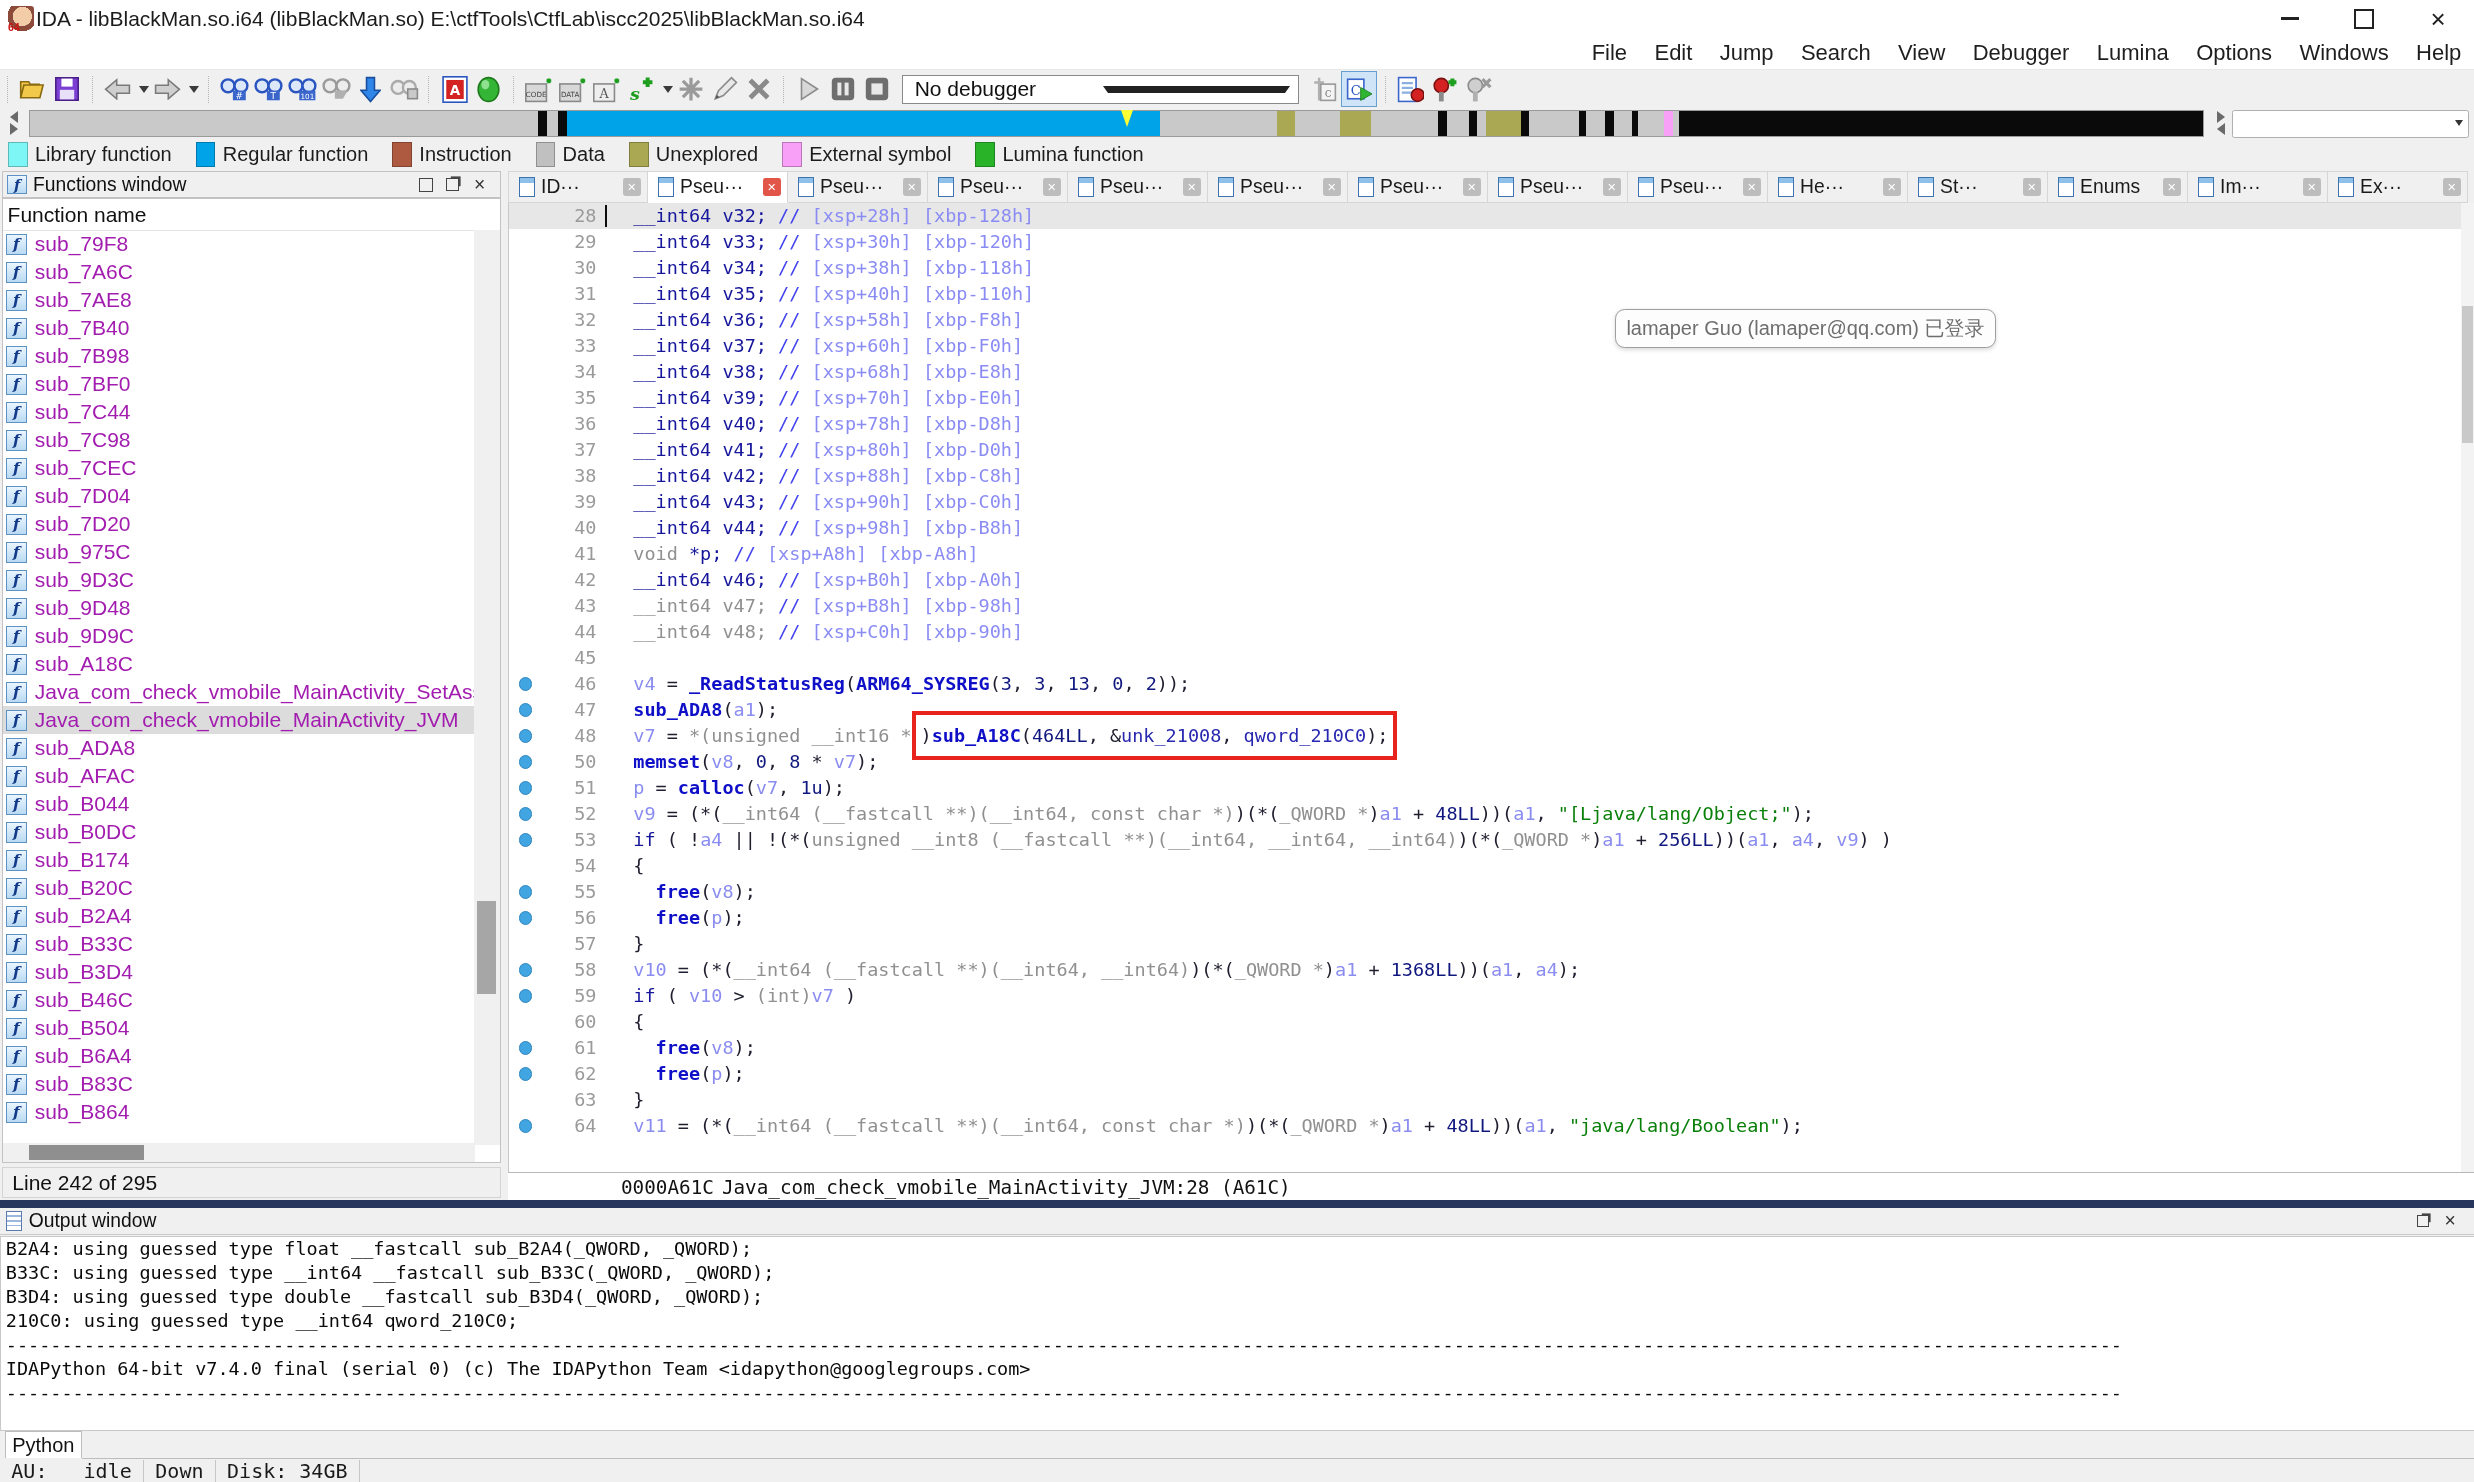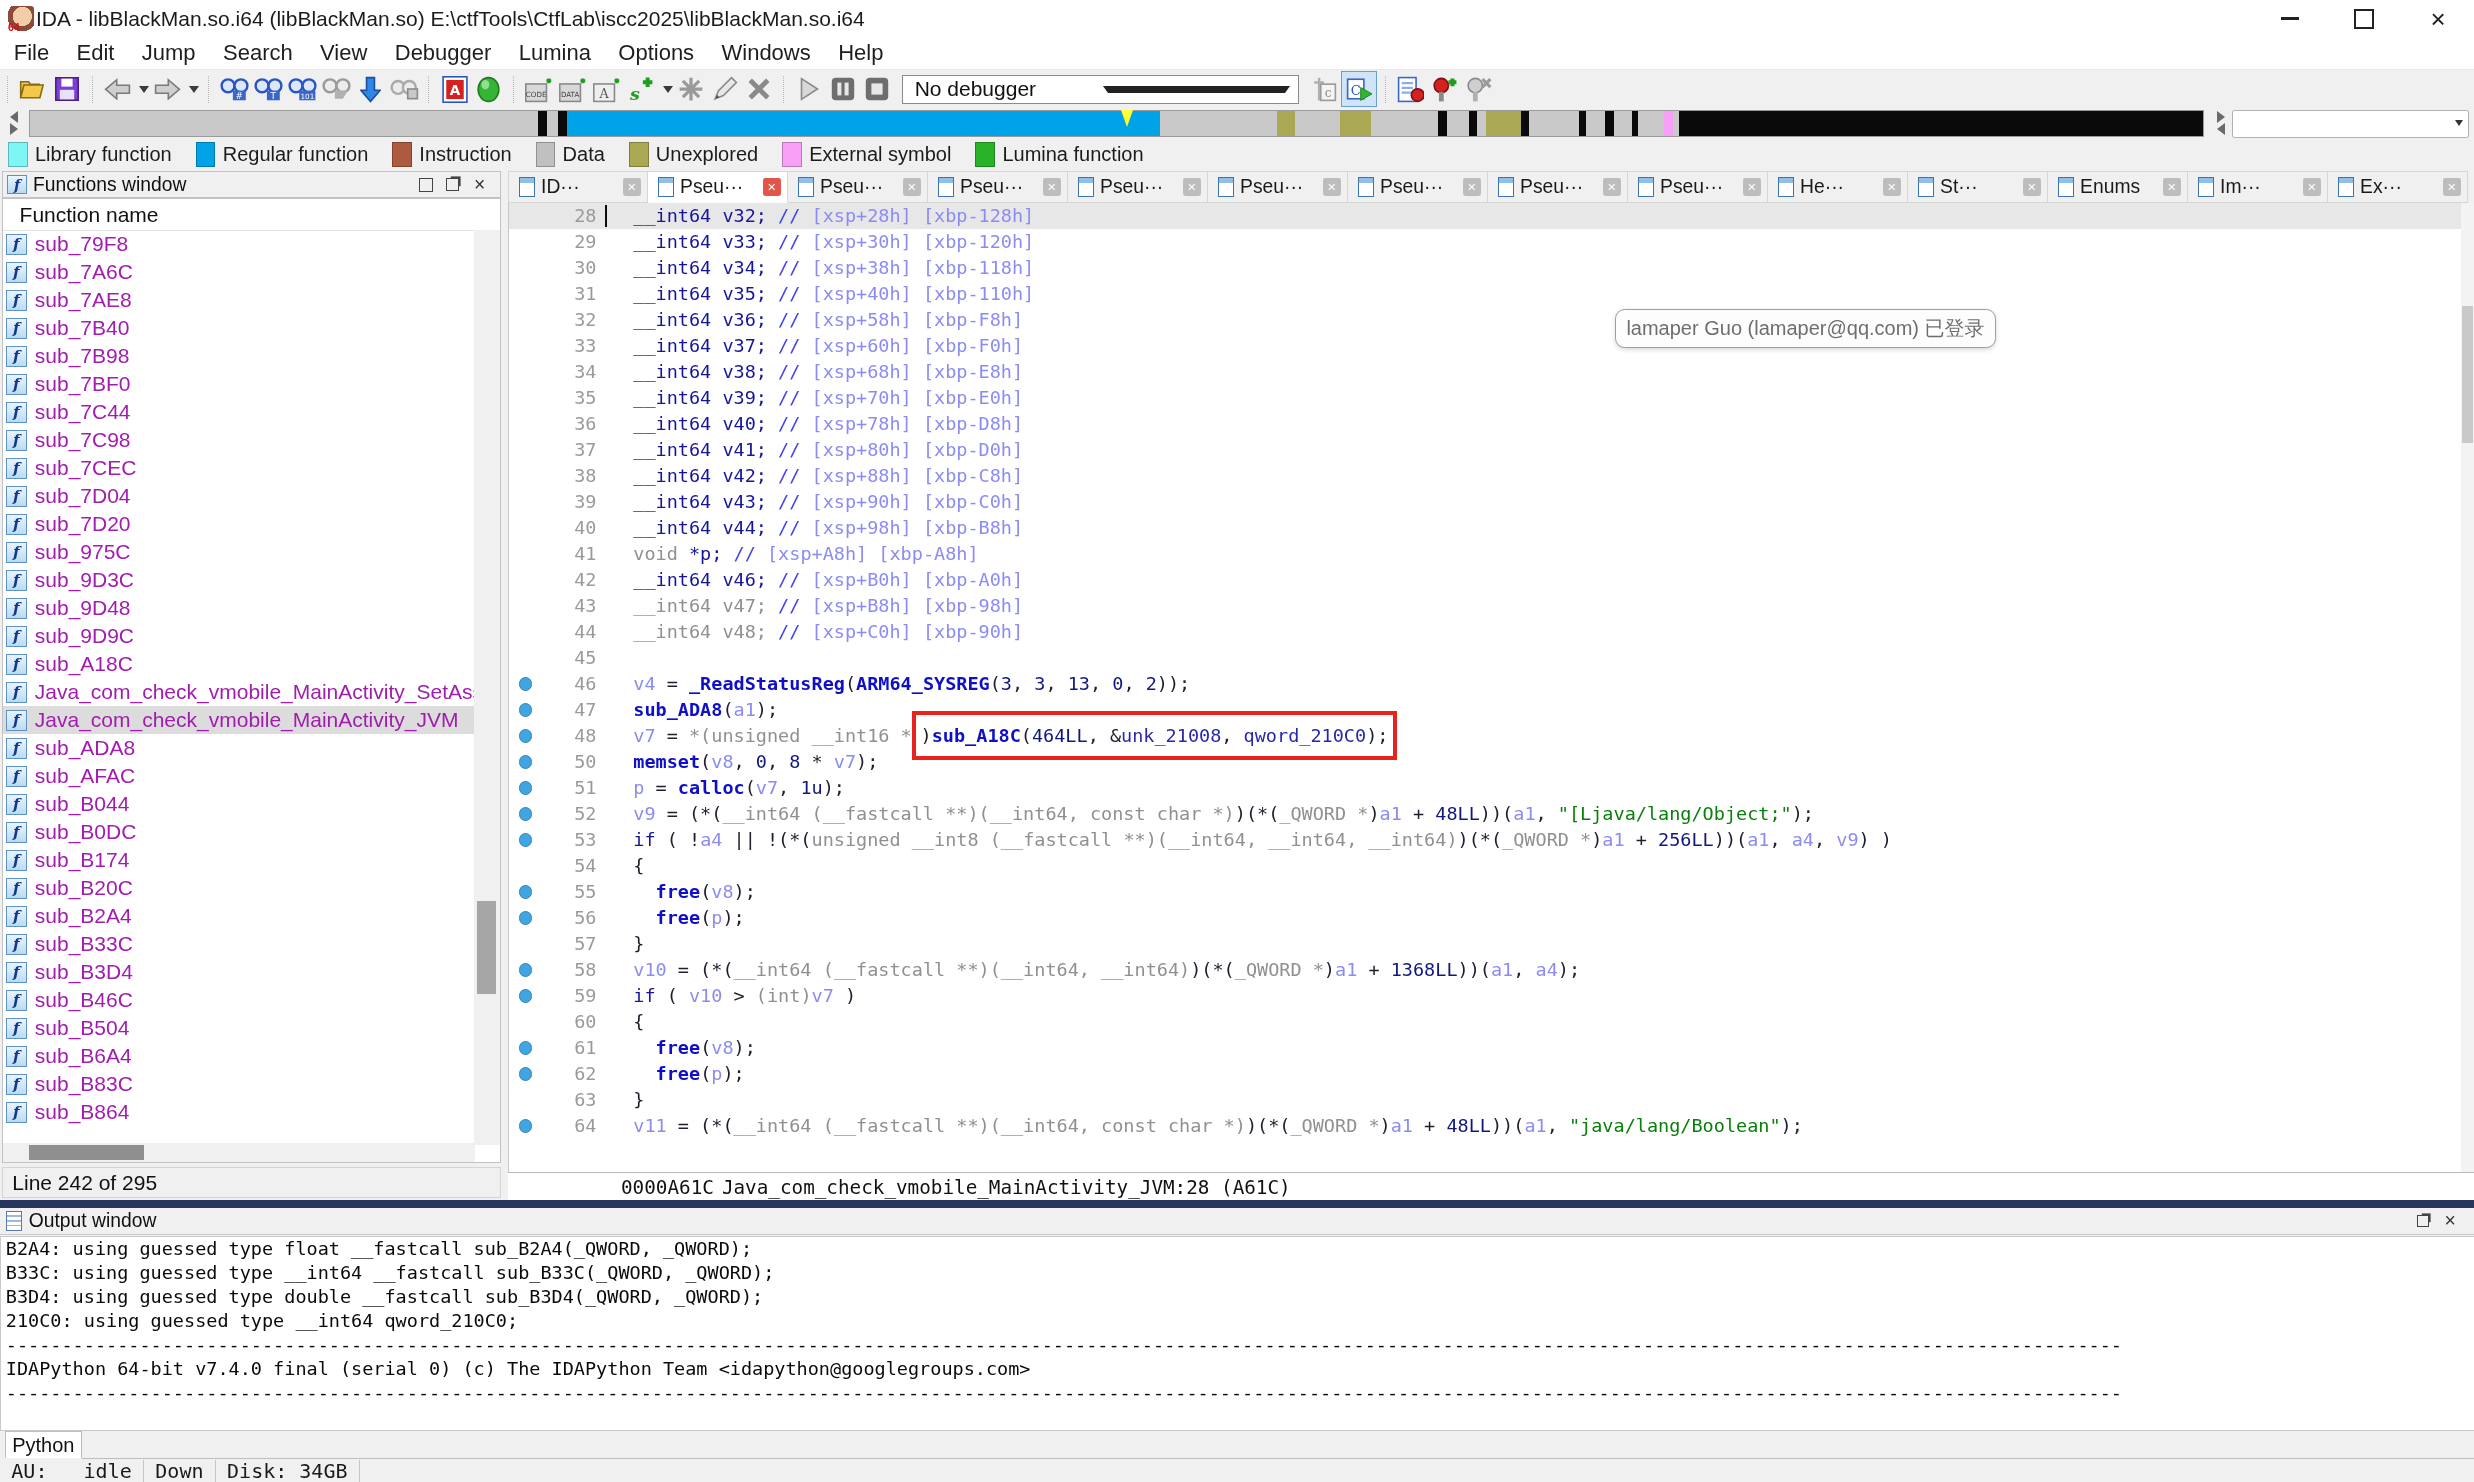--- a/index.html
+++ b/index.html
@@ -15,21 +15,21 @@
   #app-icon .badge{position:absolute;left:0;bottom:-1.6px;font-size:10.5px;font-weight:bold;color:#cc1111;}
   #title-text{margin-left:2px;font-size:21px;color:#1b1b1b;}
   .wincap{margin-left:auto;display:flex;height:37px;}
   .wbtn{width:74px;height:37px;display:flex;align-items:center;justify-content:center;color:#222;}
   .wbtn .min{width:17.7px;height:2.4px;background:#222;}
   .wbtn .max{width:16px;height:16px;border:2px solid #222;}
   .wbtn .cls{font-size:26px;line-height:26px;color:#222;}
 
   
   #menubar{position:absolute;left:0;top:37px;width:2475px;height:32px;background:#ffffff;
-           display:flex;align-items:center;border-bottom:0.8px solid #e8e8e8;}
+           display:flex;align-items:center;border-bottom:0.8px solid #e8e8e8;justify-content:flex-end;}
   .menu-item{font-size:22px;color:#1e1e1e;padding:0 13.7px;}
 
   
   #toolbar{position:absolute;left:0;top:70px;width:2475px;height:38px;background:#f0f0f0;
            display:flex;align-items:center;}
   .tsep{width:0.8px;height:27px;margin:0 7.3px;border-left:1.6px dotted #b5b5b5;}
   .tbtn{width:34px;height:34px;display:flex;align-items:center;justify-content:center;position:relative;}
   .tbtn svg{display:block;}
   .dd{width:0;height:0;border-left:5.6px solid transparent;border-right:5.6px solid transparent;
       border-top:7.3px solid #3a3a3a;margin-left:3.2px;}
@@ -71,21 +71,21 @@
          font-family:"DejaVu Serif",serif;font-style:italic;font-weight:bold;
          color:#123a8a;font-size:14.5px;box-sizing:border-box;flex:none;}
   .ph-btns{margin-left:auto;display:flex;align-items:center;margin-right:6.4px;}
   .ph-btn{width:27px;height:21px;display:flex;align-items:center;justify-content:center;color:#444;}
   .bx{width:12px;height:12px;border:1.6px solid #444;}
   .bx2{width:10.5px;height:10.5px;border:1.6px solid #444;box-shadow:3.2px -3.2px 0 -1.6px #444;}
   .xg{font-size:19.3px;line-height:19.3px;color:#333;}
   #fn-body{position:absolute;left:0;top:27px;width:499px;height:965px;background:#fff;
            border:0.8px solid #c3c3c3;box-sizing:border-box;overflow:hidden;}
   #fn-colhead{height:31px;border-bottom:0.8px solid #e4e4e4;display:flex;align-items:center;}
-  #fn-colhead span{font-size:21px;color:#111;margin-left:17px;}
+  #fn-colhead span{font-size:21px;color:#111;margin-left:5px;}
   #fn-list{position:absolute;left:0;top:31px;width:472px;}
   .fn-row{height:28px;display:flex;align-items:center;white-space:nowrap;overflow:hidden;}
   .fn-row.sel{background:#dcdcdc;}
   .fn-row .ficon{width:21px;height:21px;margin-left:3.2px;margin-right:8px;font-size:15.3px;}
   .fn-row .fn-label{font-size:21px;color:#a21caf;}
   #fn-vscroll{position:absolute;right:0;top:31px;width:26px;height:915px;background:#f0f0f0;}
   #fn-vthumb{position:absolute;left:3.2px;top:671px;width:19.3px;height:93px;background:#a6a6a6;}
   #fn-hscroll{position:absolute;left:0;bottom:0;width:472px;height:19.3px;background:#f0f0f0;}
   #fn-hthumb{position:absolute;left:26.6px;top:2.4px;width:115px;height:14.5px;background:#8f8f8f;}
   #fn-status{position:absolute;left:0;top:996px;width:499px;height:31px;background:#f0f0f0;

